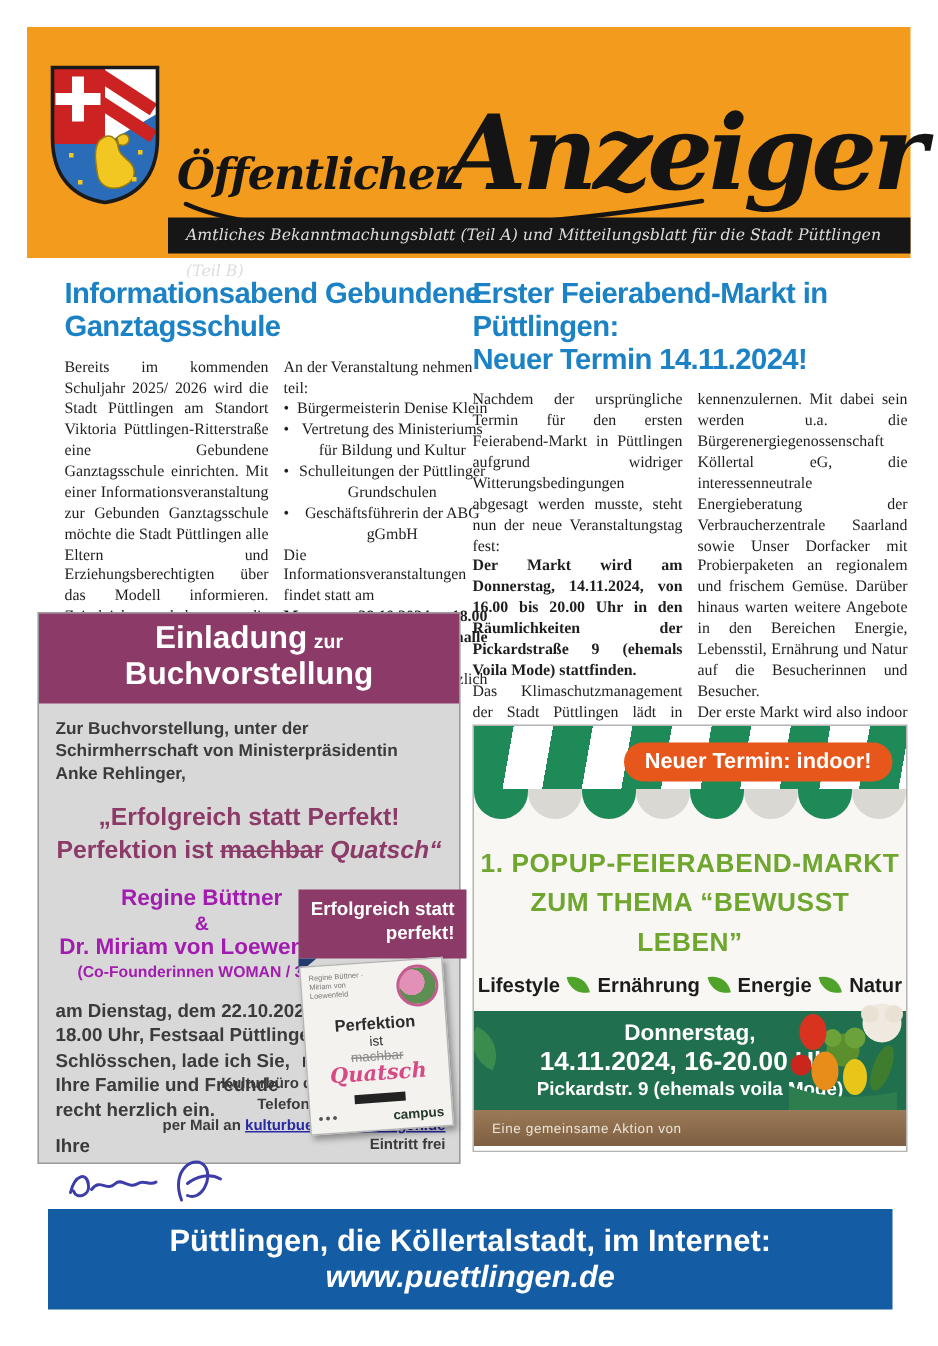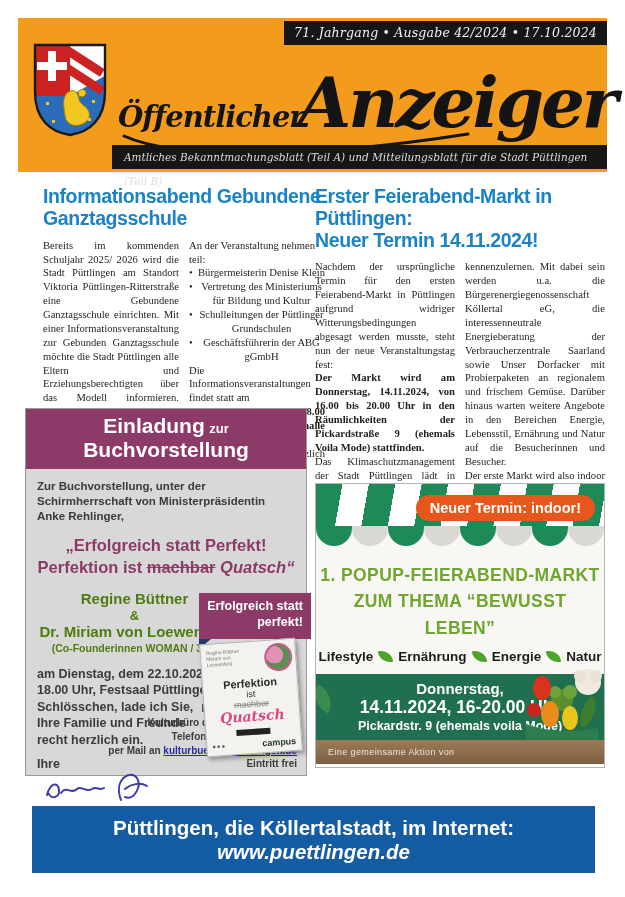--- a/index.html
+++ b/index.html
@@ -43,21 +43,21 @@
   .book-ad .band{background:#8C3A68;color:#fff;text-align:center;padding:5px 0 7px;
                  font-weight:bold;line-height:1.15;}
   .band .big{font-size:21px;}
   .band .small{font-size:13px;font-weight:bold;}
   .ad-body{position:relative;padding:10px 11px;height:288px;}
   .ad-intro{font-weight:bold;font-size:11.5px;line-height:1.3;}
   .ad-quote{margin-top:10px;text-align:center;color:#8C3A68;font-weight:bold;
             font-size:16.5px;line-height:1.35;}
   .ad-quote .strike{text-decoration:line-through;}
   .ad-quote .it{font-style:italic;}
-  .ad-names{margin-top:11px;width:195px;text-align:center;font-weight:bold;color:#4d7c0f;}
+  .ad-names{margin-top:11px;width:195px;text-align:center;font-weight:bold;color:#a21caf;}
   .ad-names .n{font-size:15px;line-height:1.2;}
   .ad-names .amp{font-size:13px;}
   .ad-names .sub{font-size:10.5px;margin-top:1px;}
   .ad-date{margin-top:12px;width:178px;font-weight:bold;font-size:12.5px;line-height:1.32;color:#3b3b3b;}
   .ad-ihre{margin-top:9px;font-weight:bold;font-size:12.5px;}
   .sig{margin:-4px 0 0 4px;display:block;}
   .ad-signer{font-weight:bold;font-size:12.5px;line-height:1.25;}
   .ad-res{position:absolute;right:9px;bottom:6px;text-align:right;font-weight:bold;
           font-size:10px;line-height:1.38;color:#3b3b3b;}
   .ad-res a{color:#2929a3;text-decoration:underline;font-weight:bold;}
@@ -120,21 +120,20 @@
   .footer .f1{font-size:20.5px;}
   .footer .f2{font-size:20.5px;font-style:italic;}
   .footer a{color:#ffffff;text-decoration:none;}
 </style>
 </head>
 <body>
 
 <div class="page">
 
   <div class="masthead">
-    <div class="issue-box">71. Jahrgang • Ausgabe 42/2024 • 17.10.2024</div>
 
     <svg class="coat" width="76" height="96" viewBox="0 0 76 96">
       <defs>
           <clipPath id="shieldClip">
             <path d="M3,3 H73 V50 C73,77 58,90 38,93 C18,90 3,77 3,50 Z"></path>
           </clipPath>
         </defs>
       <g clip-path="url(#shieldClip)">
         <rect x="0" y="0" width="76" height="96" fill="#2b6cb8"></rect>
         <rect x="0" y="0" width="38" height="54" fill="#cc2222"></rect>

